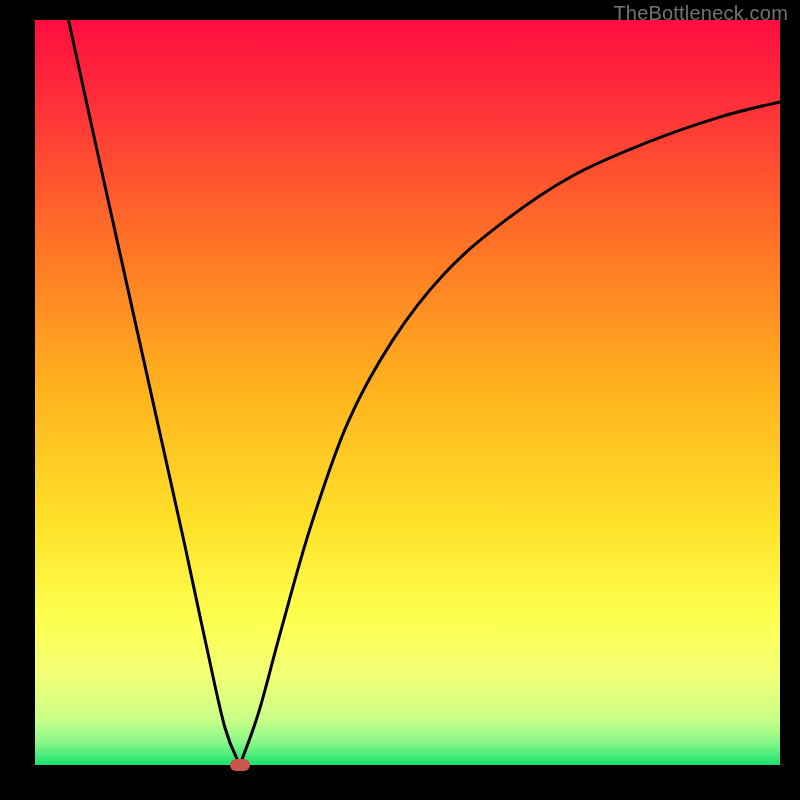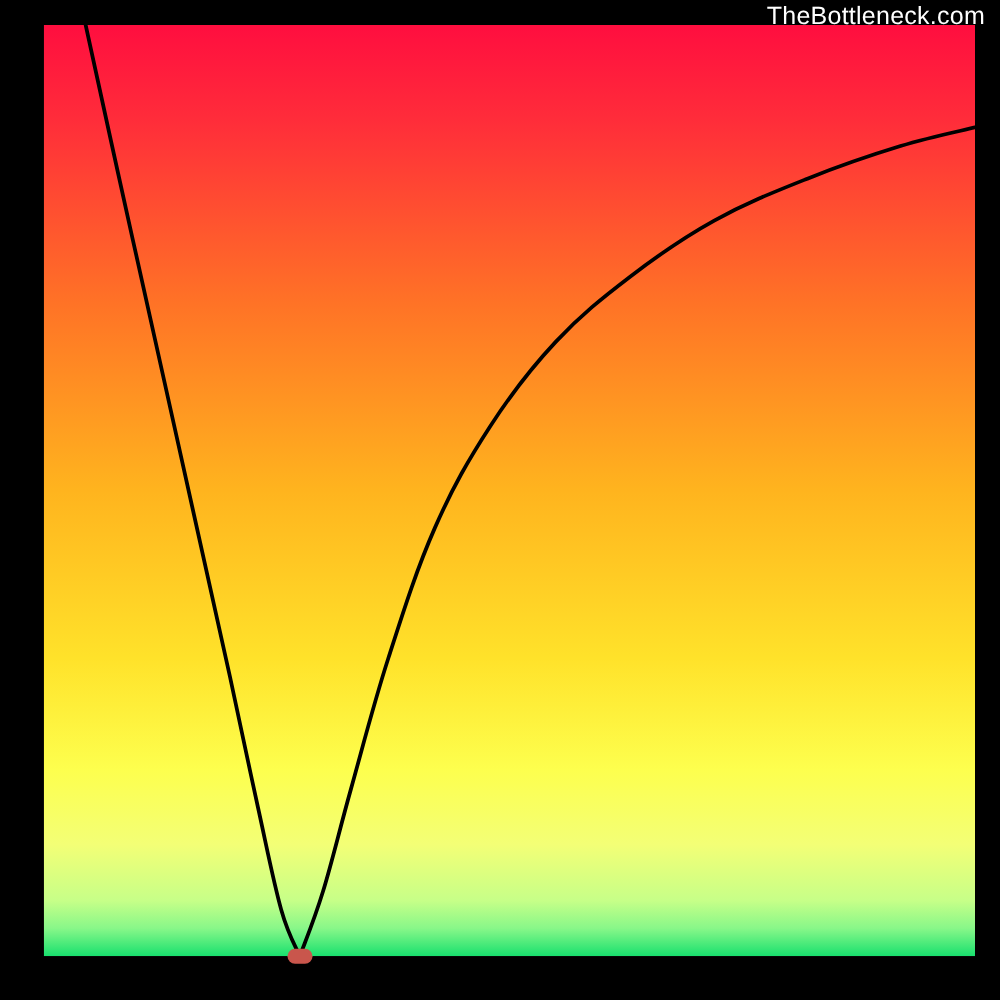--- a/index.html
+++ b/index.html
@@ -23,21 +23,21 @@
     position: absolute;
     left: 0;
     top: 0;
     width: 745px;
     height: 745px;
   }
   .source {
     position: absolute;
     top: 2px;
     right: 12px;
-    color: #ffffff;
+    color: #737373;
     font-size: 20px;
     font-weight: 500;
     letter-spacing: 0.2px;
   }
   .marker {
     position: absolute;
     width: 20px;
     height: 12px;
     border-radius: 6px;
     background: #c9564c;

